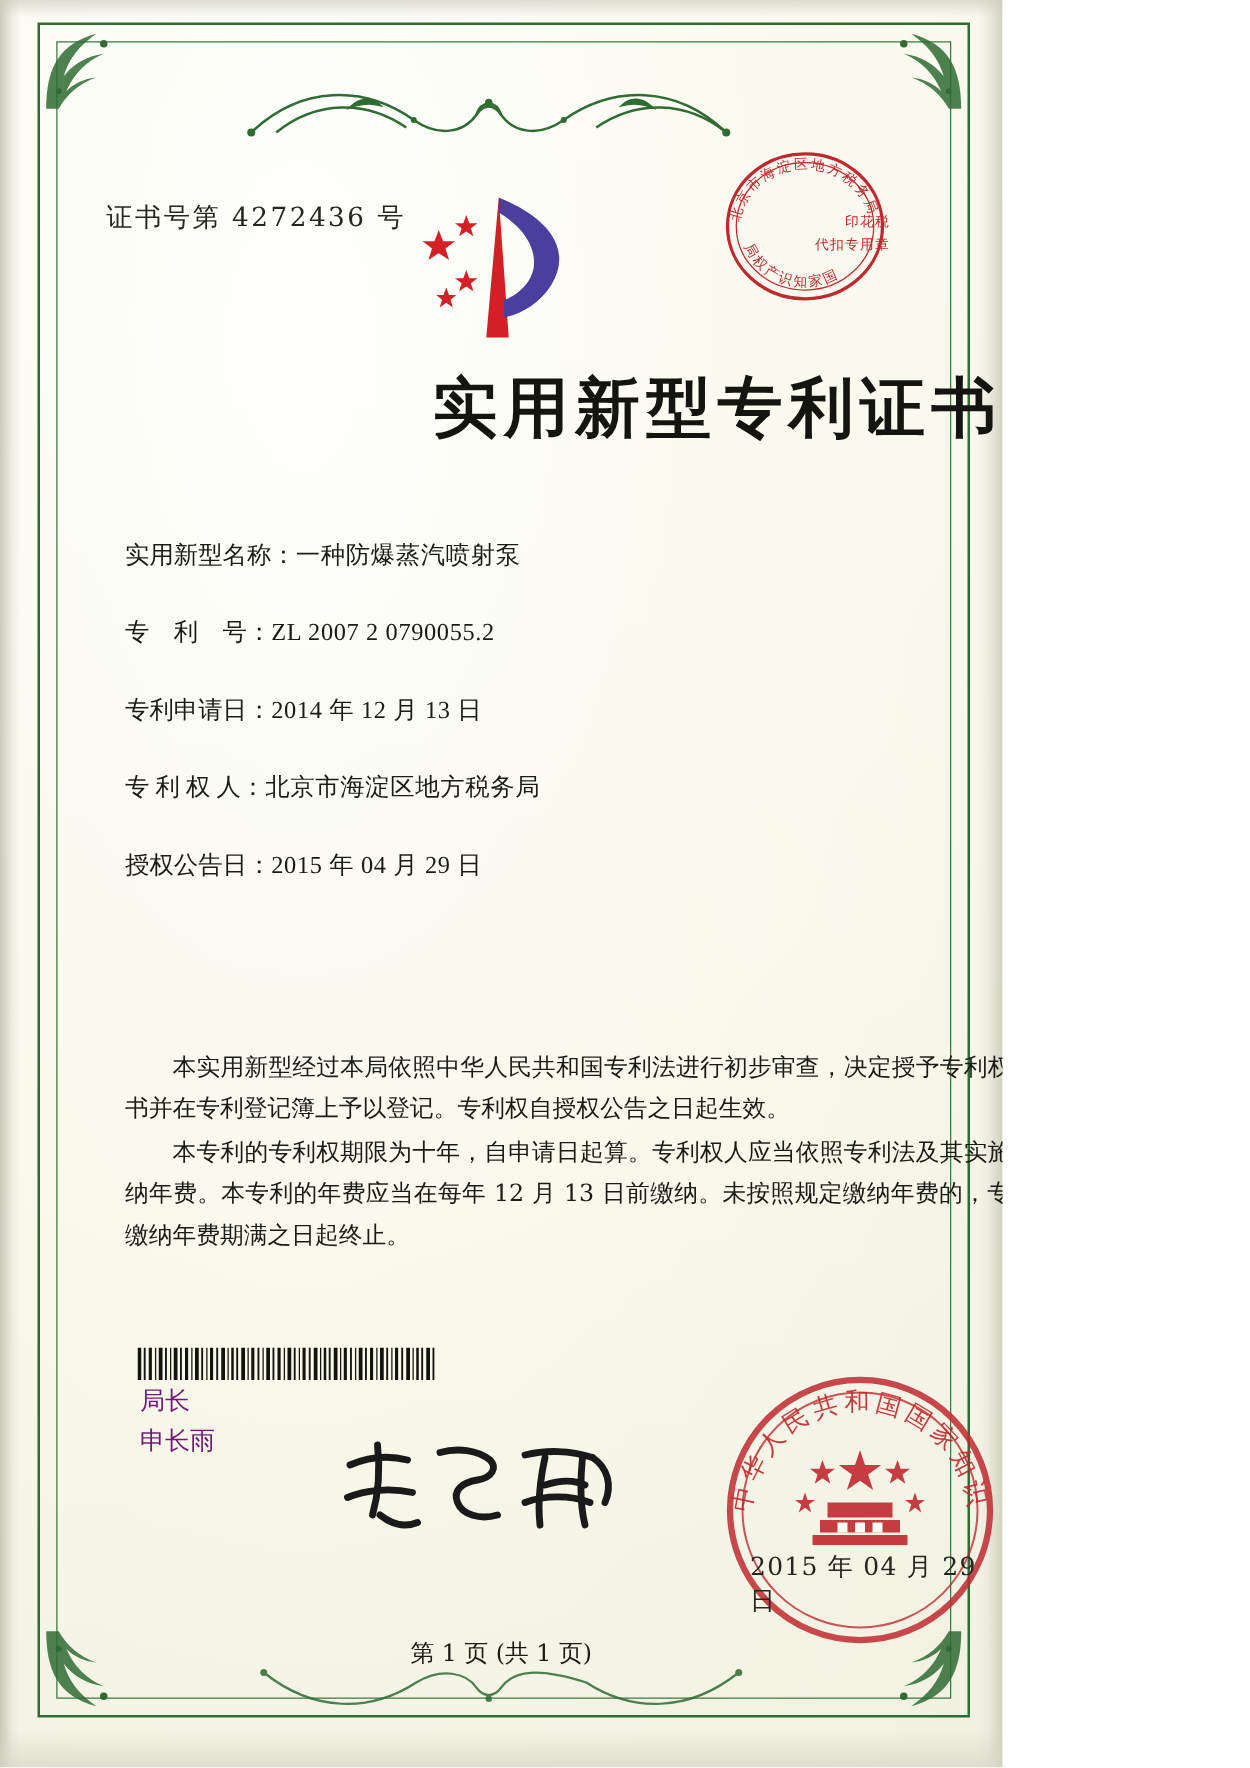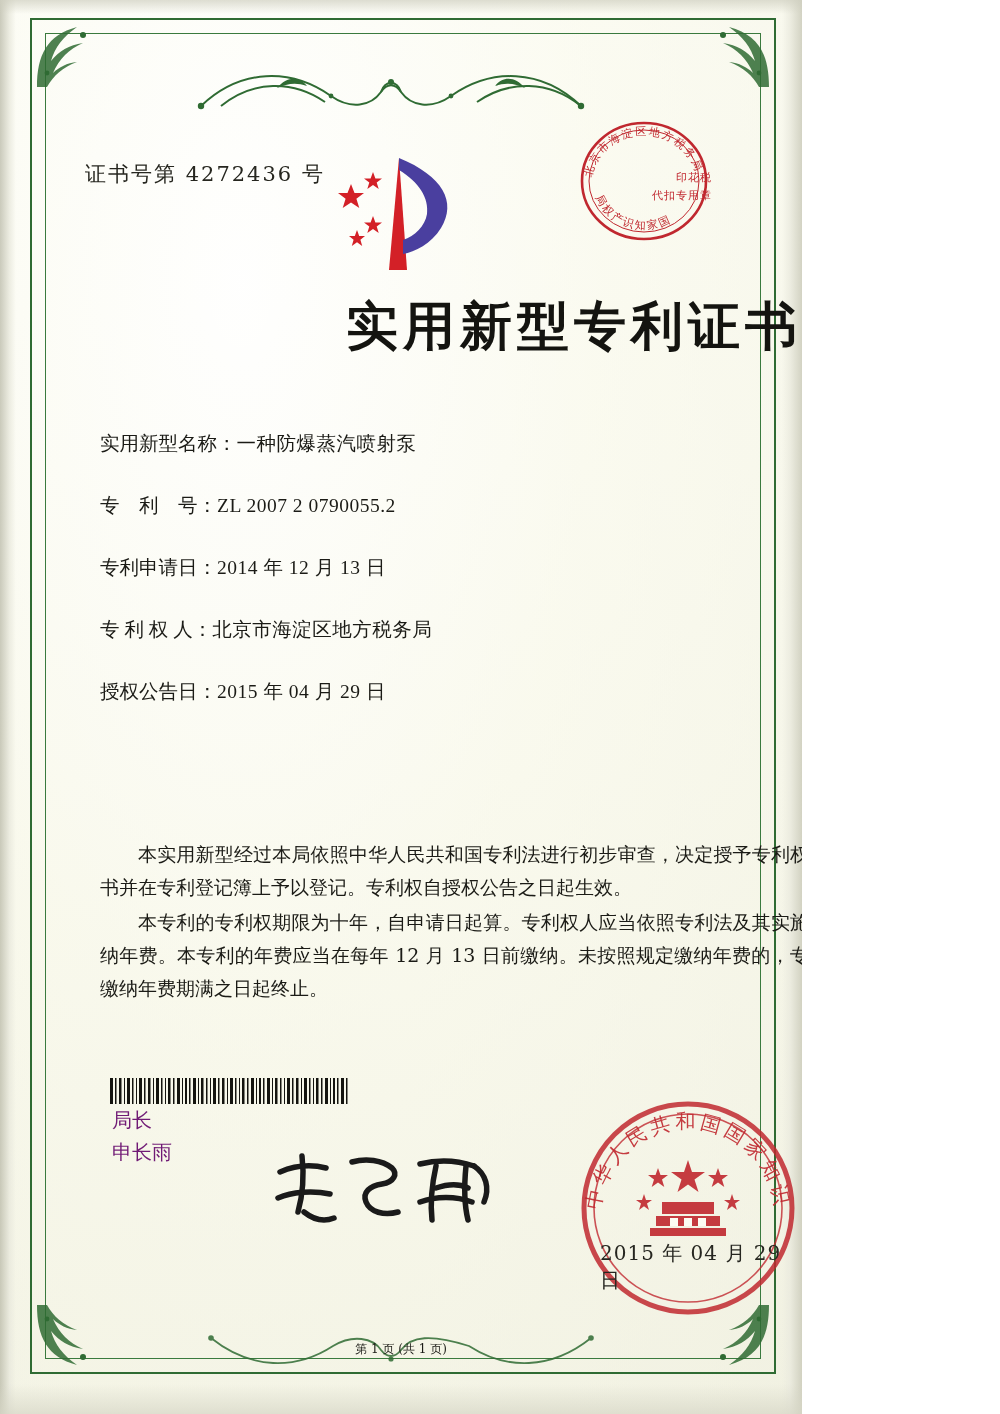--- a/index.html
+++ b/index.html
@@ -212,23 +212,23 @@
     top: 1240px;
     font-size: 20px;
     color: #262620;
     letter-spacing: 1px;
     font-family: "DejaVu Serif", serif;
   }
 
   .page-num {
     position: absolute;
     left: 0; right: 0;
-    bottom: 56px;
+    bottom: 78px;
     text-align: center;
-    font-size: 12px;
+    font-size: 19px;
     color: #1b1b16;
     font-family: "DejaVu Serif", serif;
   }
 </style>
 </head>
 <body>
 
 <div class="page">
 
   <div class="paper-tint"></div>

